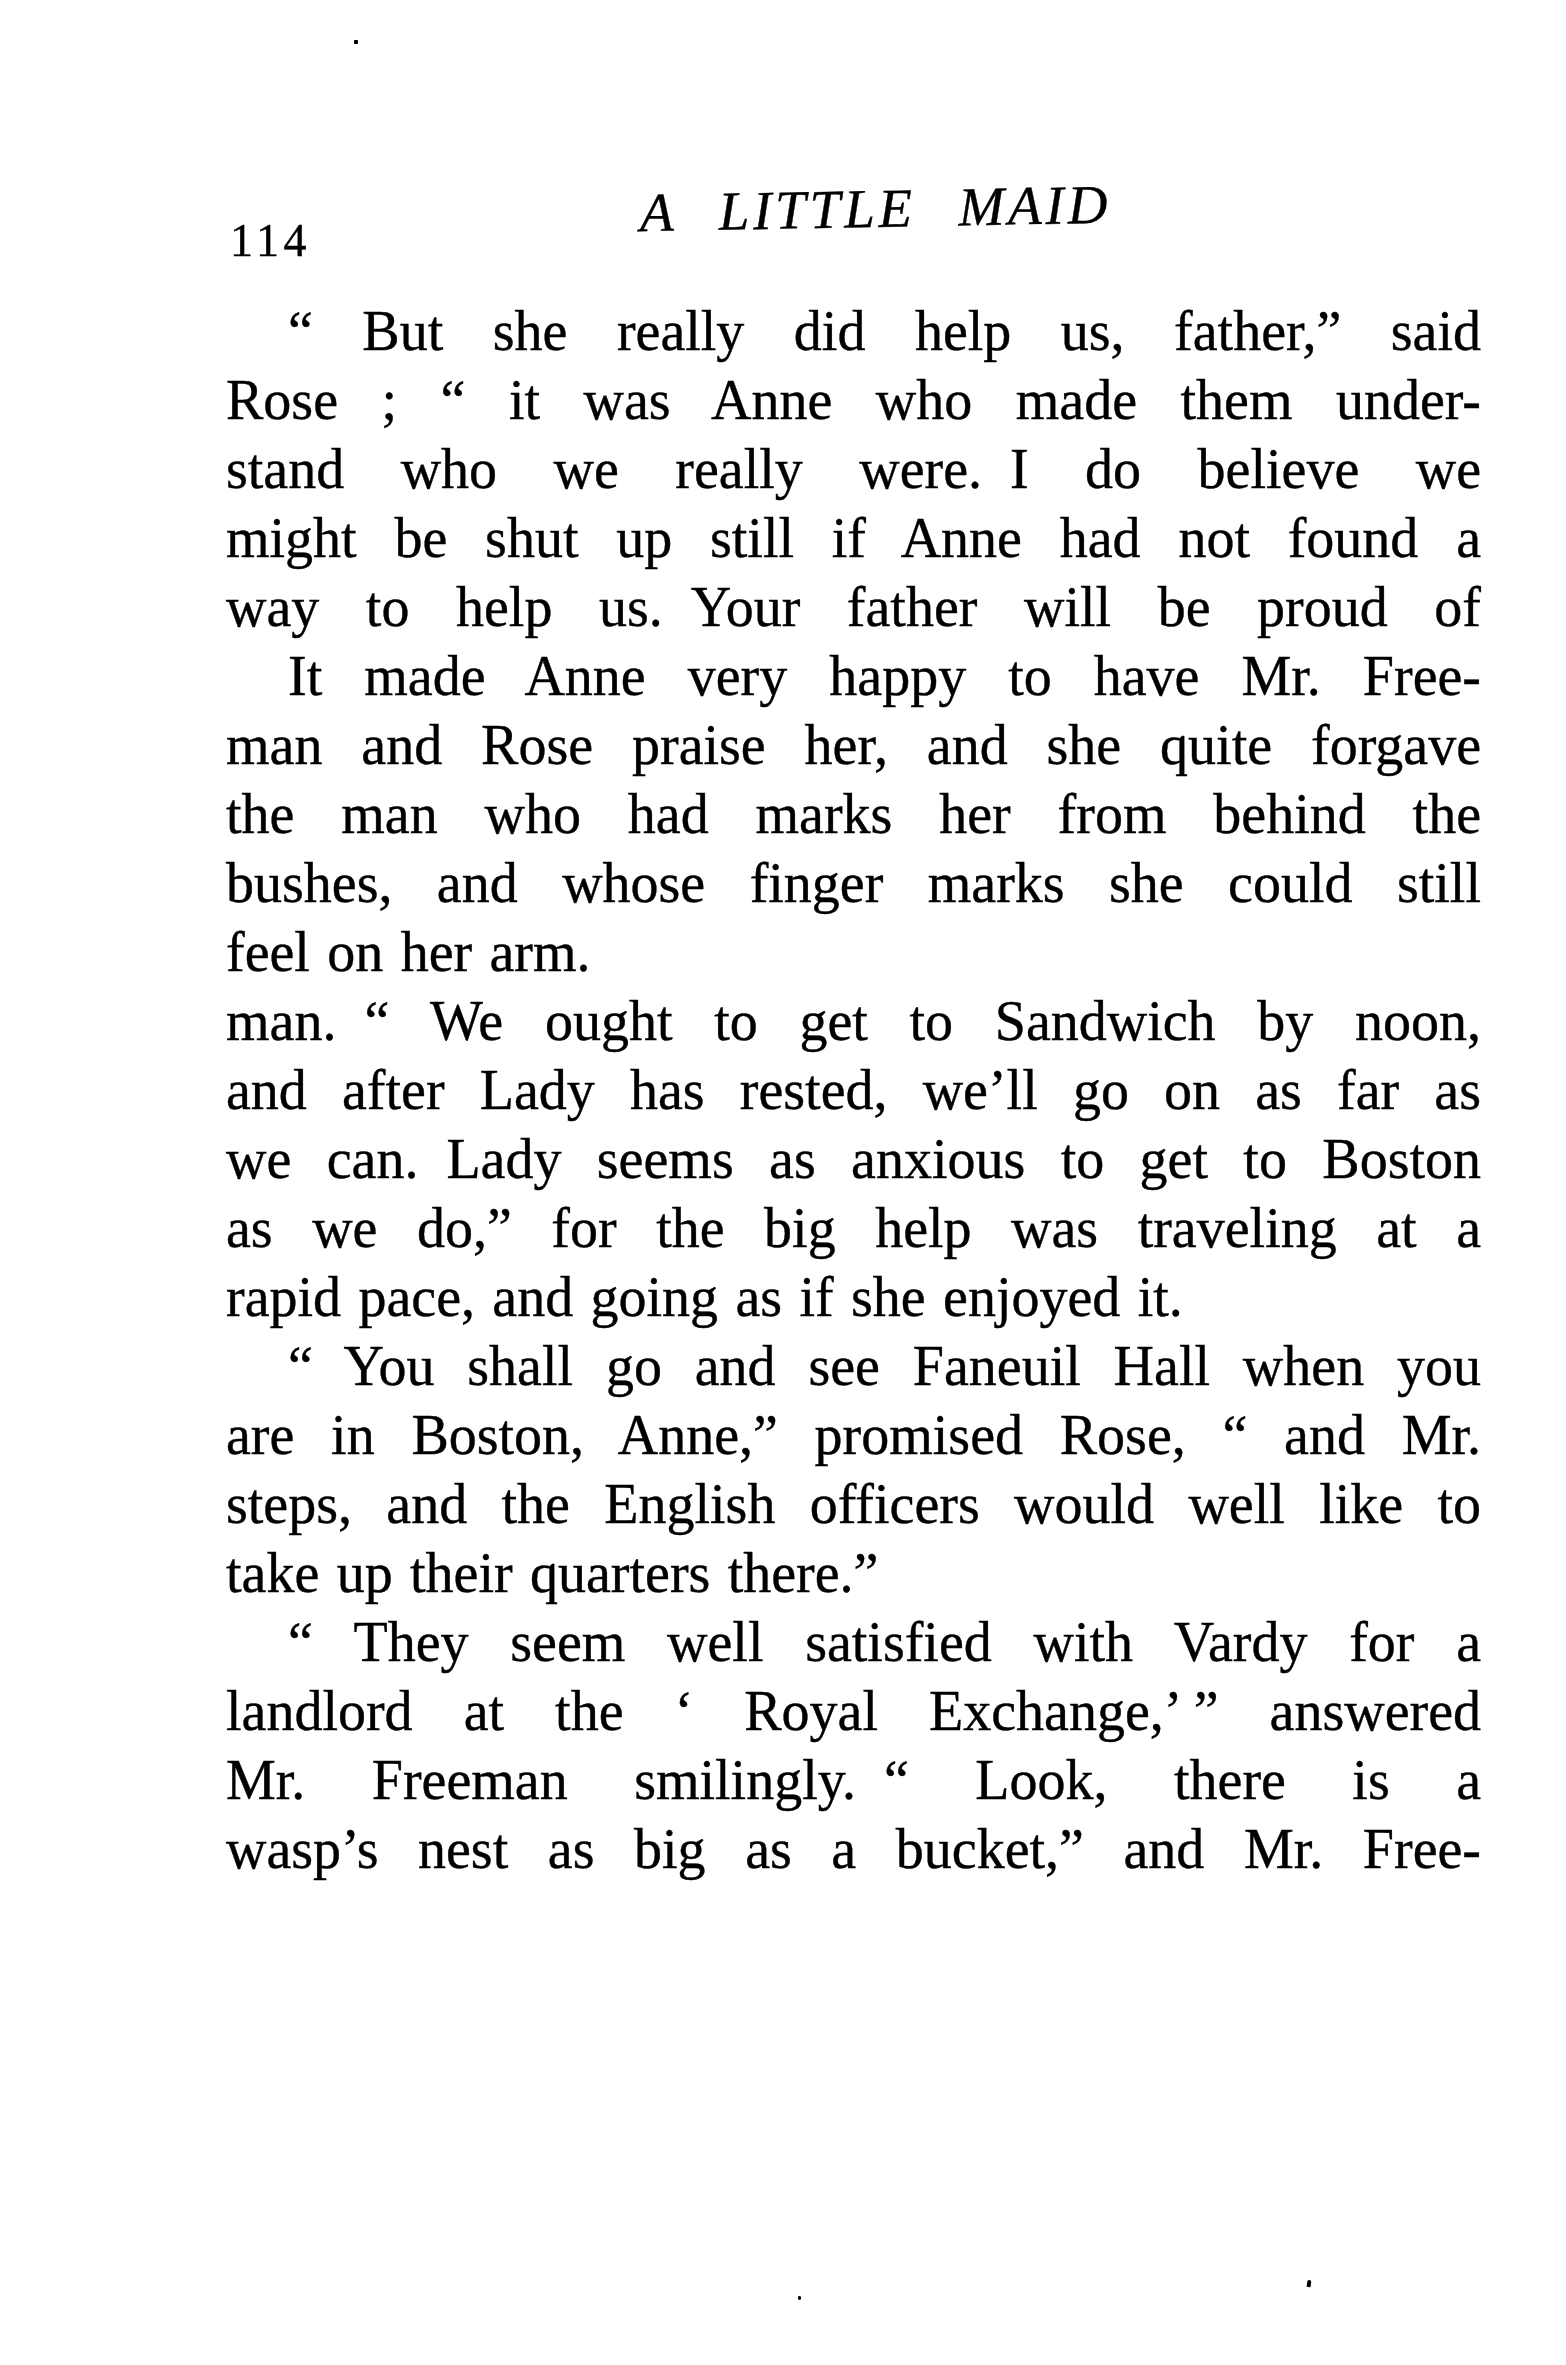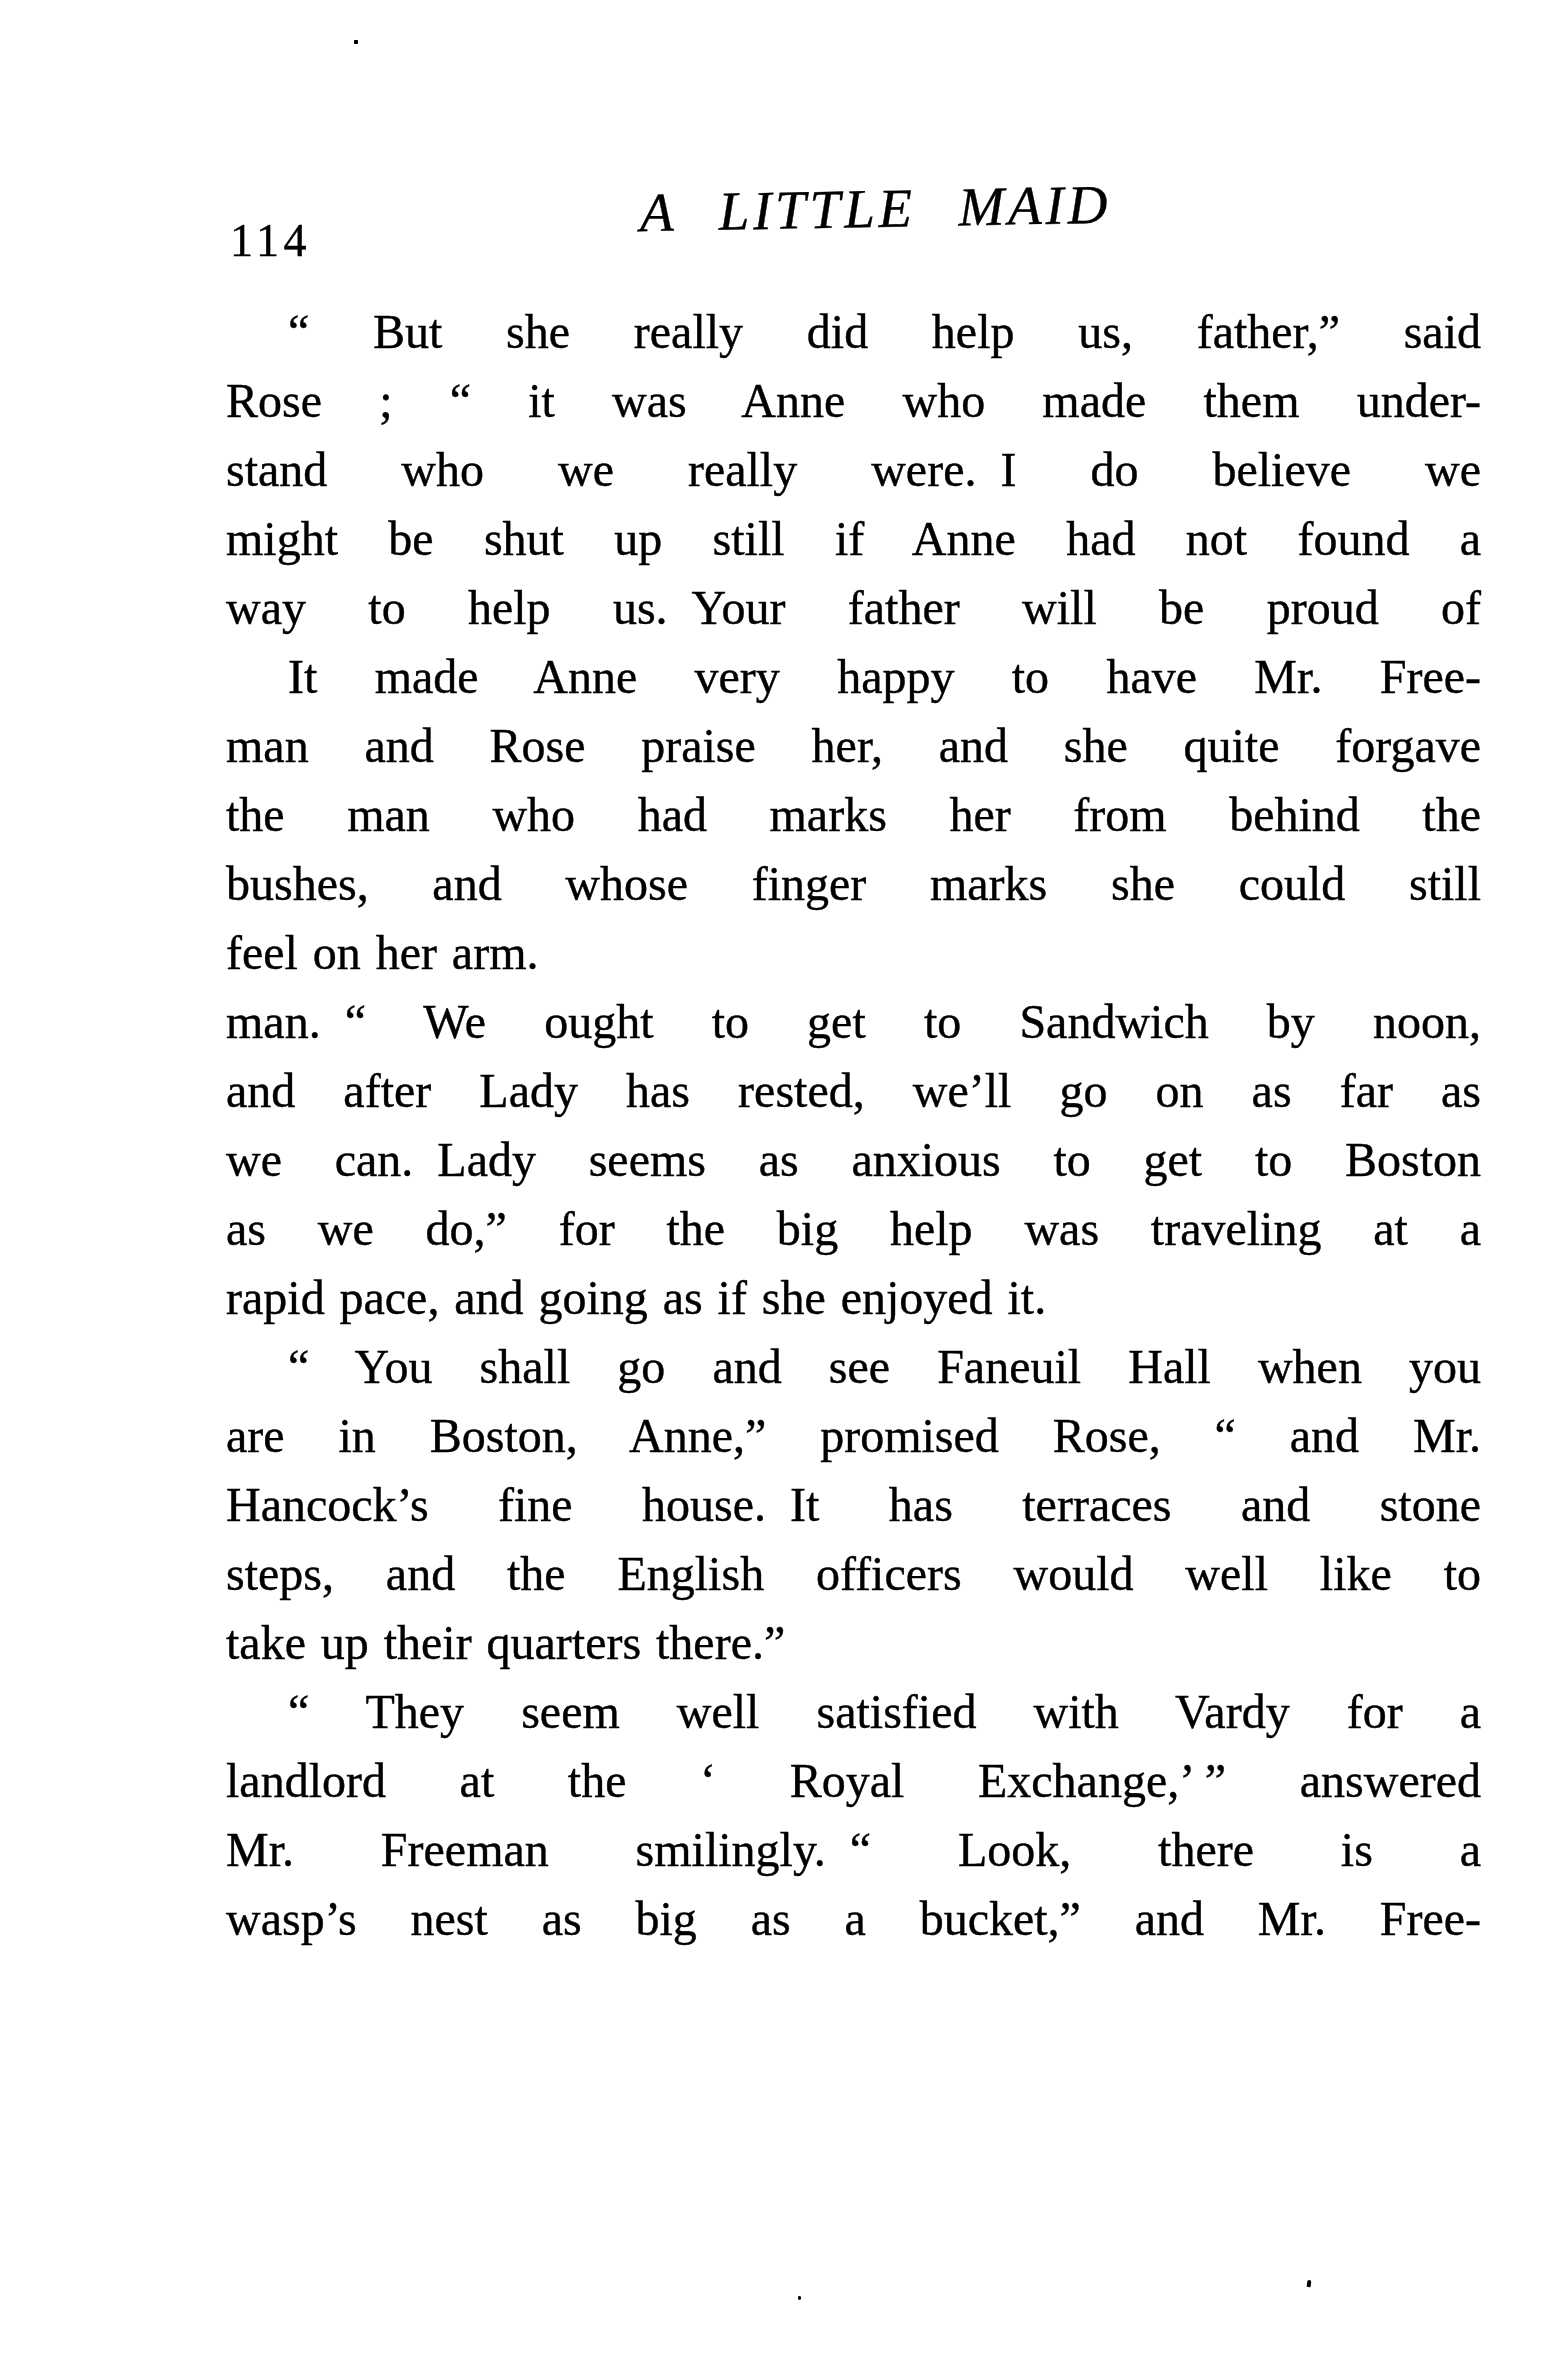--- a/index.html
+++ b/index.html
@@ -34,21 +34,21 @@
     word-spacing:0.45em;
     line-height:1;
     transform:rotate(-1.05deg);
     transform-origin:50% 50%;
   }
   .body-text{
     position:absolute;
     left:226px;
     top:297px;
     width:1255px;
-    font-size:48px;
+    font-size:56px;
     line-height:69px;
     word-spacing:0.06em;
   }
   .line{height:69px;}
   .line.j{text-align:justify;text-align-last:justify;}
   .line.ind{text-indent:62px;}
   .speck{position:absolute;background:#000;}
   .speck.s1{left:354px;top:40px;width:3.6px;height:4.3px;border-radius:0.7px;}
   .speck.s2{left:798px;top:2296px;width:2.9px;height:3.6px;border-radius:1.4px;}
   .speck.s3{left:1307px;top:2280px;width:3.6px;height:7.2px;border-radius:2.2px 2.2px 0.7px 0.7px;transform:rotate(8deg);}
@@ -73,21 +73,20 @@
       <div class="line j">the man who had marks her from behind the</div>
       <div class="line j">bushes, and whose finger marks she could still</div>
       <div class="line">feel on her arm.</div>
       <div class="line j">man. “ We ought to get to Sandwich by noon,</div>
       <div class="line j">and after Lady has rested, we’ll go on as far as</div>
       <div class="line j">we can. Lady seems as anxious to get to Boston</div>
       <div class="line j">as we do,” for the big help was traveling at a</div>
       <div class="line">rapid pace, and going as if she enjoyed it.</div>
       <div class="line j ind">“ You shall go and see Faneuil Hall when you</div>
       <div class="line j">are in Boston, Anne,” promised Rose, “ and Mr.</div>
-      <div class="line j">Hancock’s fine house. It has terraces and stone</div>
       <div class="line j">steps, and the English officers would well like to</div>
       <div class="line">take up their quarters there.”</div>
       <div class="line j ind">“ They seem well satisfied with Vardy for a</div>
       <div class="line j">landlord at the ‘ Royal Exchange,’ ” answered</div>
       <div class="line j">Mr. Freeman smilingly. “ Look, there is a</div>
       <div class="line j">wasp’s nest as big as a bucket,” and Mr. Free-</div>
     </div>
 
   <span class="speck s1"></span>
   <span class="speck s2"></span>

